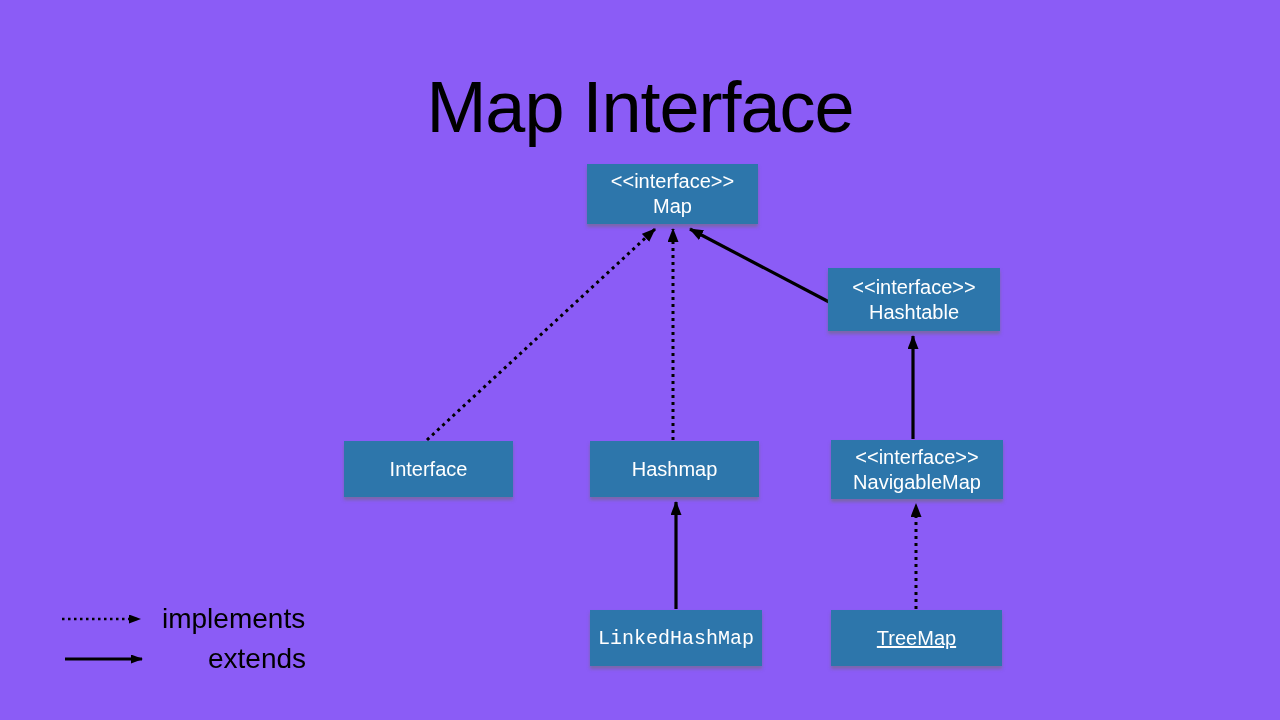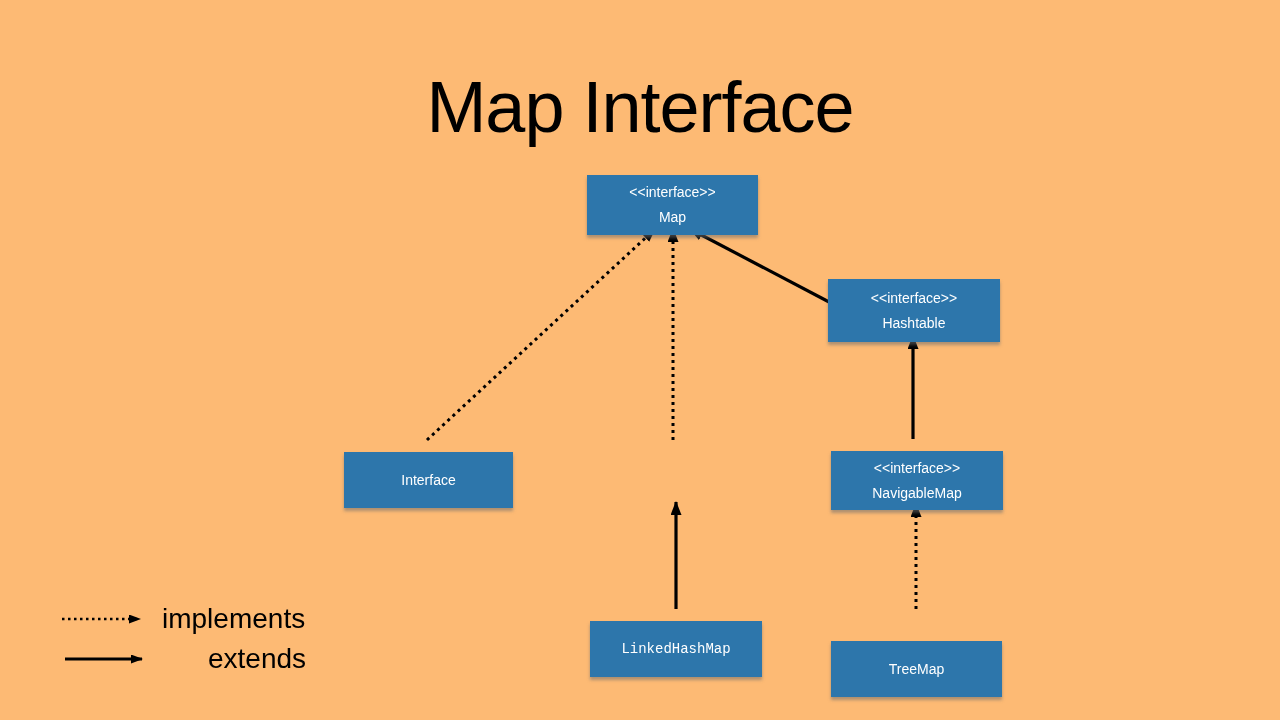--- a/index.html
+++ b/index.html
@@ -8,21 +8,21 @@
     width: 1280px;
     height: 720px;
     background: #ffffff;
     overflow: hidden;
     font-family: "Liberation Sans", "DejaVu Sans", sans-serif;
   }
   .slide {
     position: relative;
     width: 1280px;
     height: 720px;
-    background: #fdba74;
+    background: #8b5cf6;
   }
   .title {
     position: absolute;
     top: 68px;
     left: 0;
     width: 1280px;
     margin: 0;
     text-align: center;
     font-size: 72px;
     font-weight: 400;
@@ -46,32 +46,31 @@
   .edge.legend-dotted { stroke-width: 2.4; stroke-dasharray: 2.5 3.5; }
   .node {
     position: absolute;
     background: #2d76ab;
     color: #ffffff;
     display: flex;
     flex-direction: column;
     justify-content: center;
     align-items: center;
     text-align: center;
-    font-size: 14px;
+    font-size: 20px;
     line-height: 25px;
     box-shadow: 0 3px 3px rgba(110,110,110,0.55);
-    margin-top: 11px;
   }
   .n-map           { left: 587px; top: 164px; width: 171px; height: 60px; }
   .n-sortedmap     { left: 828px; top: 268px; width: 172px; height: 63px; }
   .n-hashtable     { left: 344px; top: 441px; width: 169px; height: 56px; }
   .n-hashmap       { left: 590px; top: 441px; width: 169px; height: 56px; }
   .n-navigablemap  { left: 831px; top: 440px; width: 172px; height: 59px; }
   .n-linkedhashmap { left: 590px; top: 610px; width: 172px; height: 56px; font-family: Liberation Mono, monospace; }
-  .n-treemap       { left: 831px; top: 630px; width: 171px; height: 56px; }
+  .n-treemap       { left: 831px; top: 610px; width: 171px; height: 56px; text-decoration: underline; }
   .legend-label {
     position: absolute;
     left: 162px;
     font-size: 28px;
     color: #000000;
     line-height: 28px;
   }
   .legend-implements { top: 605px; }
   .legend-extends    { top: 645px; margin-left: 46px; }
 </style>
@@ -110,20 +109,23 @@
 
   <div class="node n-sortedmap">
     <span>&lt;&lt;interface&gt;&gt;</span>
     <span>Hashtable</span>
   </div>
 
   <div class="node n-hashtable">
     <span>Interface</span>
   </div>
 
+  <div class="node n-hashmap">
+    <span>Hashmap</span>
+  </div>
 
   <div class="node n-navigablemap">
     <span>&lt;&lt;interface&gt;&gt;</span>
     <span>NavigableMap</span>
   </div>
 
   <div class="node n-linkedhashmap">
     <span>LinkedHashMap</span>
   </div>
 

